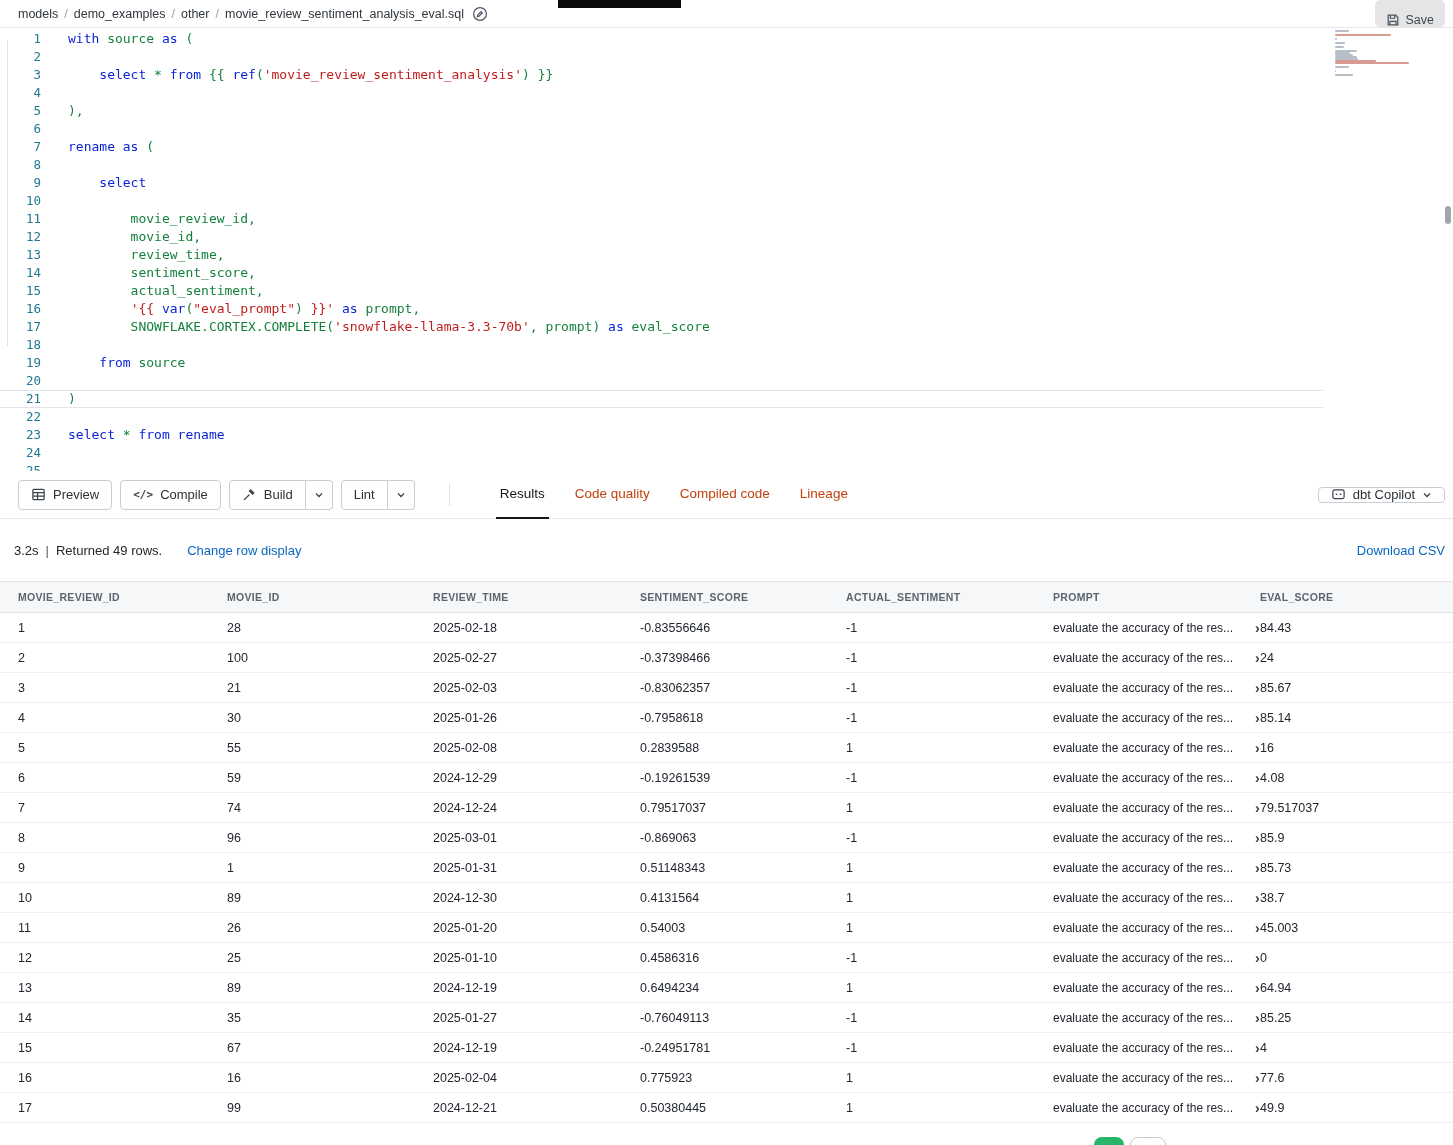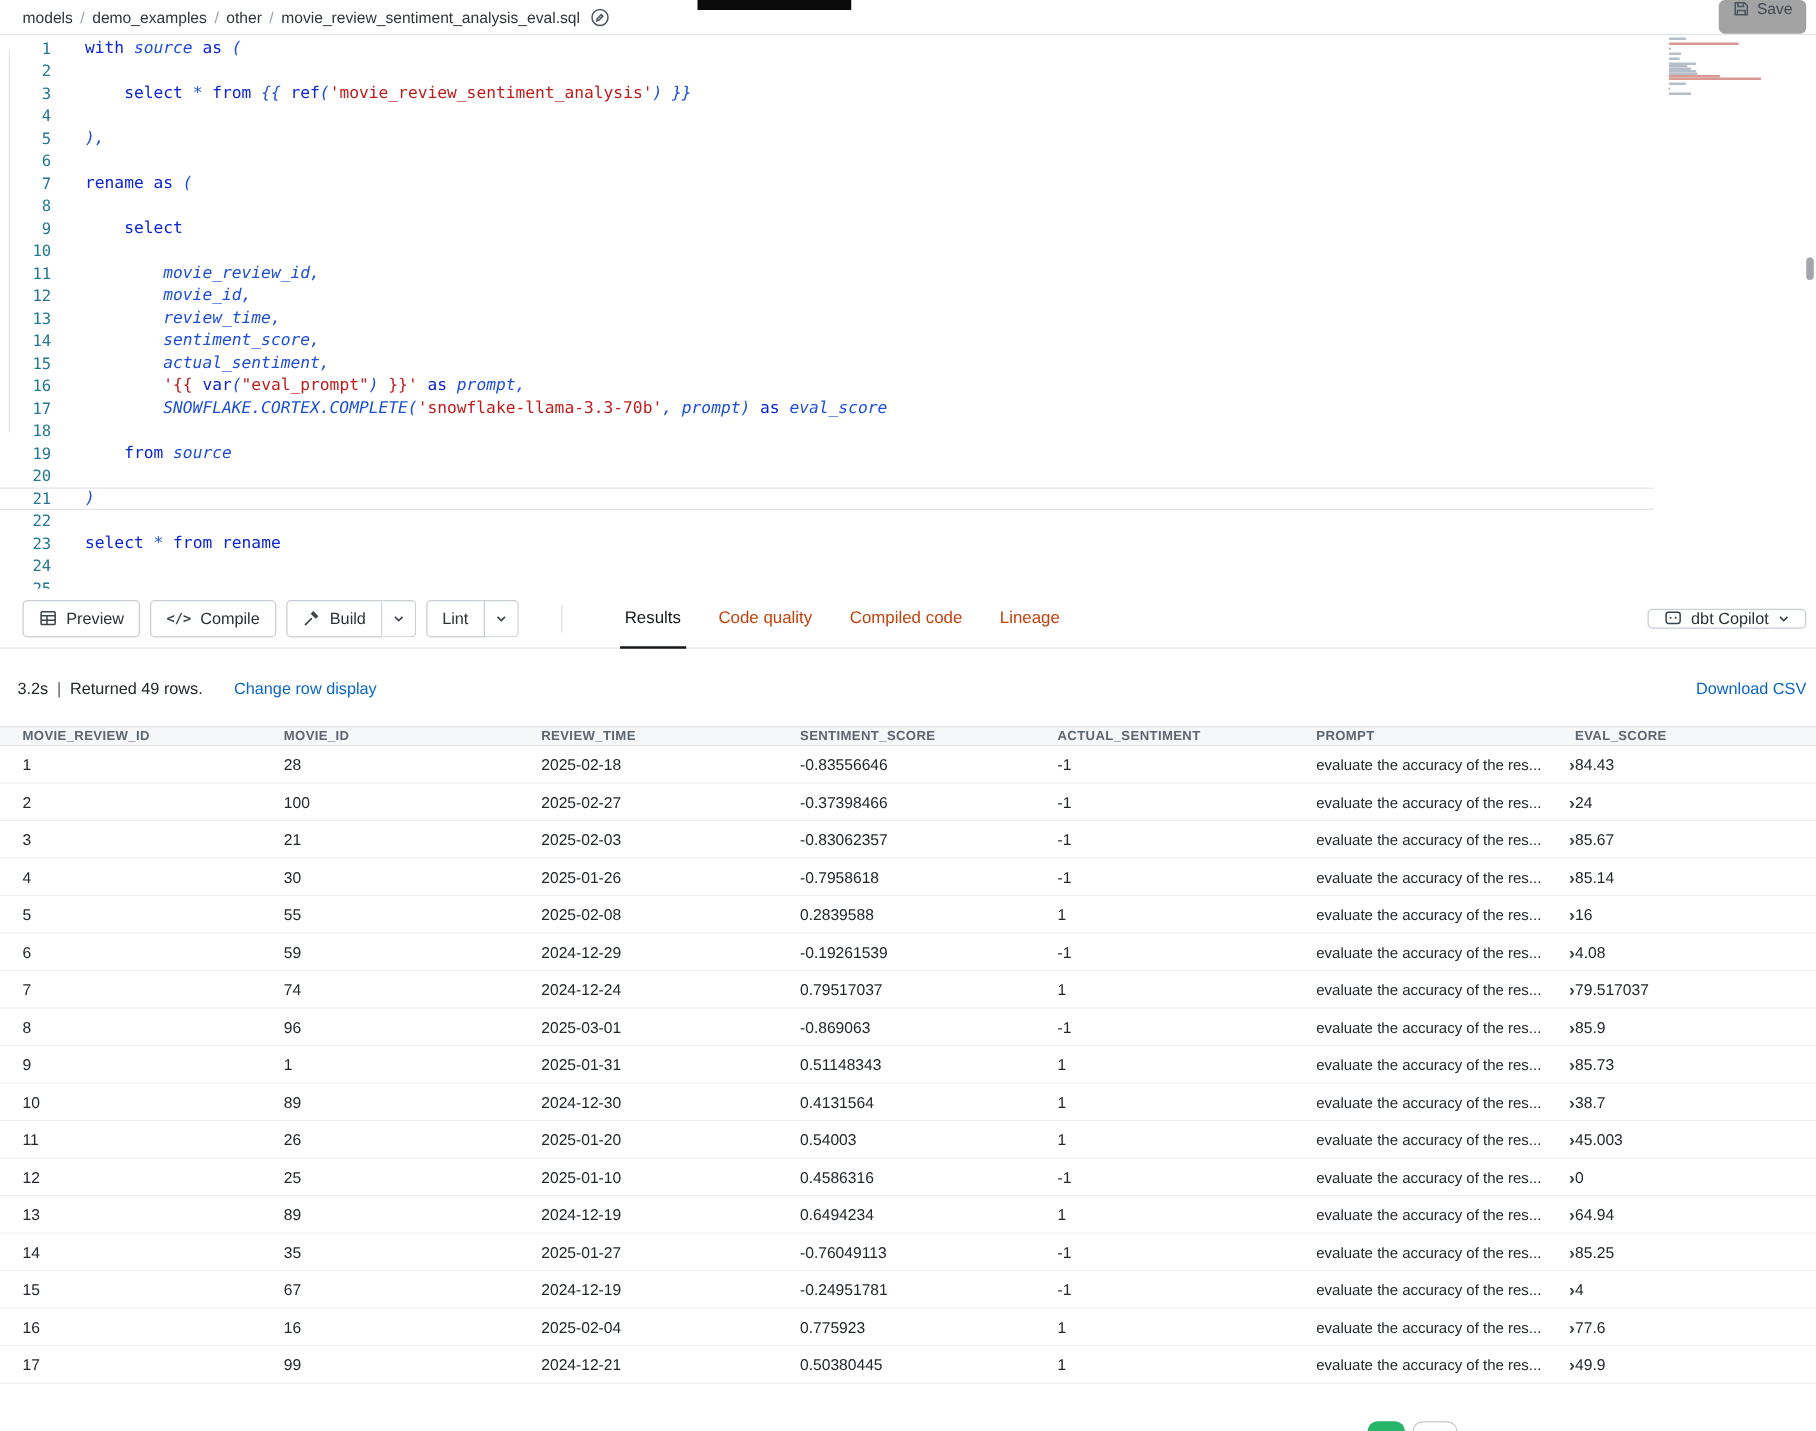--- a/index.html
+++ b/index.html
@@ -9,33 +9,33 @@
     background:#ffffff; font-family:"Liberation Sans", sans-serif; color:#22272e;
   }
 
   
   .topbar { height:28px; border-bottom:1px solid #e4e7ea; display:flex; align-items:center;
             padding:0 8px 0 18px; background:#fff; position:relative; }
   .breadcrumb { display:flex; align-items:center; gap:6px; font-size:12.5px; color:#2f363d; }
   .crumb { cursor:pointer; }
   .sep { color:#9aa2ab; }
   .edit-icon { margin-left:8px; display:flex; align-items:center; cursor:pointer; }
-  .save-btn { margin-left:auto; height:27px; background:#a3a3a3; border:none; border-radius:5px;
-              display:flex; align-items:flex-start; gap:6px; padding:0 11px; font-size:12.5px;
+  .save-btn { margin-left:auto; height:27px; background:#e5e5e5; border:none; border-radius:5px;
+              display:flex; align-items:flex-end; gap:6px; padding:0 11px; font-size:12.5px;
               color:#3f4854; font-family:inherit; cursor:pointer; }
   .notch { position:absolute; left:558px; top:0; width:123px; height:8px; background:#0b0b0b; z-index:9; }
 
   
   .editor { position:relative; height:443px; overflow:hidden; background:#fff;
             font-family:"DejaVu Sans Mono", monospace; font-size:13px; padding-top:2px; }
   .ed-line { display:flex; height:18px; line-height:18px; white-space:pre; }
   .ed-line.cur { width:1323px; border-top:1px solid #e1e4e8; border-bottom:1px solid #e1e4e8; line-height:16px; }
   .ln { flex:0 0 41px; width:41px; text-align:right; color:#237893; font-size:12.5px; }
   .code { margin-left:27px; }
-  .tk-p { color:#1d4ed8;font-style:italic; }
+  .tk-p { color:#15803d; }
   .tk-k { color:#0b24d6; }
   .tk-s { color:#c11c1c; }
   .left-rail { position:absolute; left:7px; top:40px; width:1px; height:306px; background:#e2e5e8; }
   .minimap { position:absolute; top:2px; right:21px; width:97px; }
   .mm-line { height:2px; background:#b6bfc9; border-radius:1px; }
   .mm-line.mm-str { background:#d89a93; }
   .vthumb { position:absolute; right:2px; top:178px; width:6px; height:18px; background:#a0a6ac; border-radius:3px; }
 
   
   .toolbar { height:48px; border-bottom:1px solid #e4e7ea; display:flex; align-items:center;
@@ -60,21 +60,21 @@
 
   
   .statusbar { height:62px; display:flex; align-items:center; padding:0 8px 0 14px; font-size:13px; color:#22272c; }
   .status-sep { margin:0 7px; color:#555b61; }
   .link { color:#0a66c2; cursor:pointer; }
   .change-link { margin-left:25px; }
   .download-link { margin-left:auto; }
 
   
   .grid7 { display:grid; grid-template-columns:209px 206px 207px 206px 207px 207px 1fr; padding-left:18px; align-items:center; }
-  .thead { height:16px; background:#f6f7f8; border-top:1px solid #e0e3e7; border-bottom:1px solid #e0e3e7; }
+  .thead { height:32px; background:#f6f7f8; border-top:1px solid #e0e3e7; border-bottom:1px solid #e0e3e7; }
   .th { font-size:10.5px; font-weight:700; color:#5c6670; letter-spacing:.3px; white-space:nowrap; }
   .trow { height:30px; border-bottom:1px solid #edeff1; font-size:12.5px; color:#22272e; background:#fff; }
   .tcell { white-space:nowrap; overflow:hidden; }
   .tcell.prompt { display:flex; align-items:center; gap:22px; font-size:12px; padding-right:10px; }
   .chev { color:#3c434a; font-size:14px; line-height:1; font-weight:600; cursor:pointer; }
 
   
   .fab-green { position:absolute; left:1094px; top:1137px; width:30px; height:16px; border-radius:8px;
                background:#27b56a; cursor:pointer; }
   .fab-gray { position:absolute; left:1130px; top:1137px; width:36px; height:16px; border-radius:8px;

